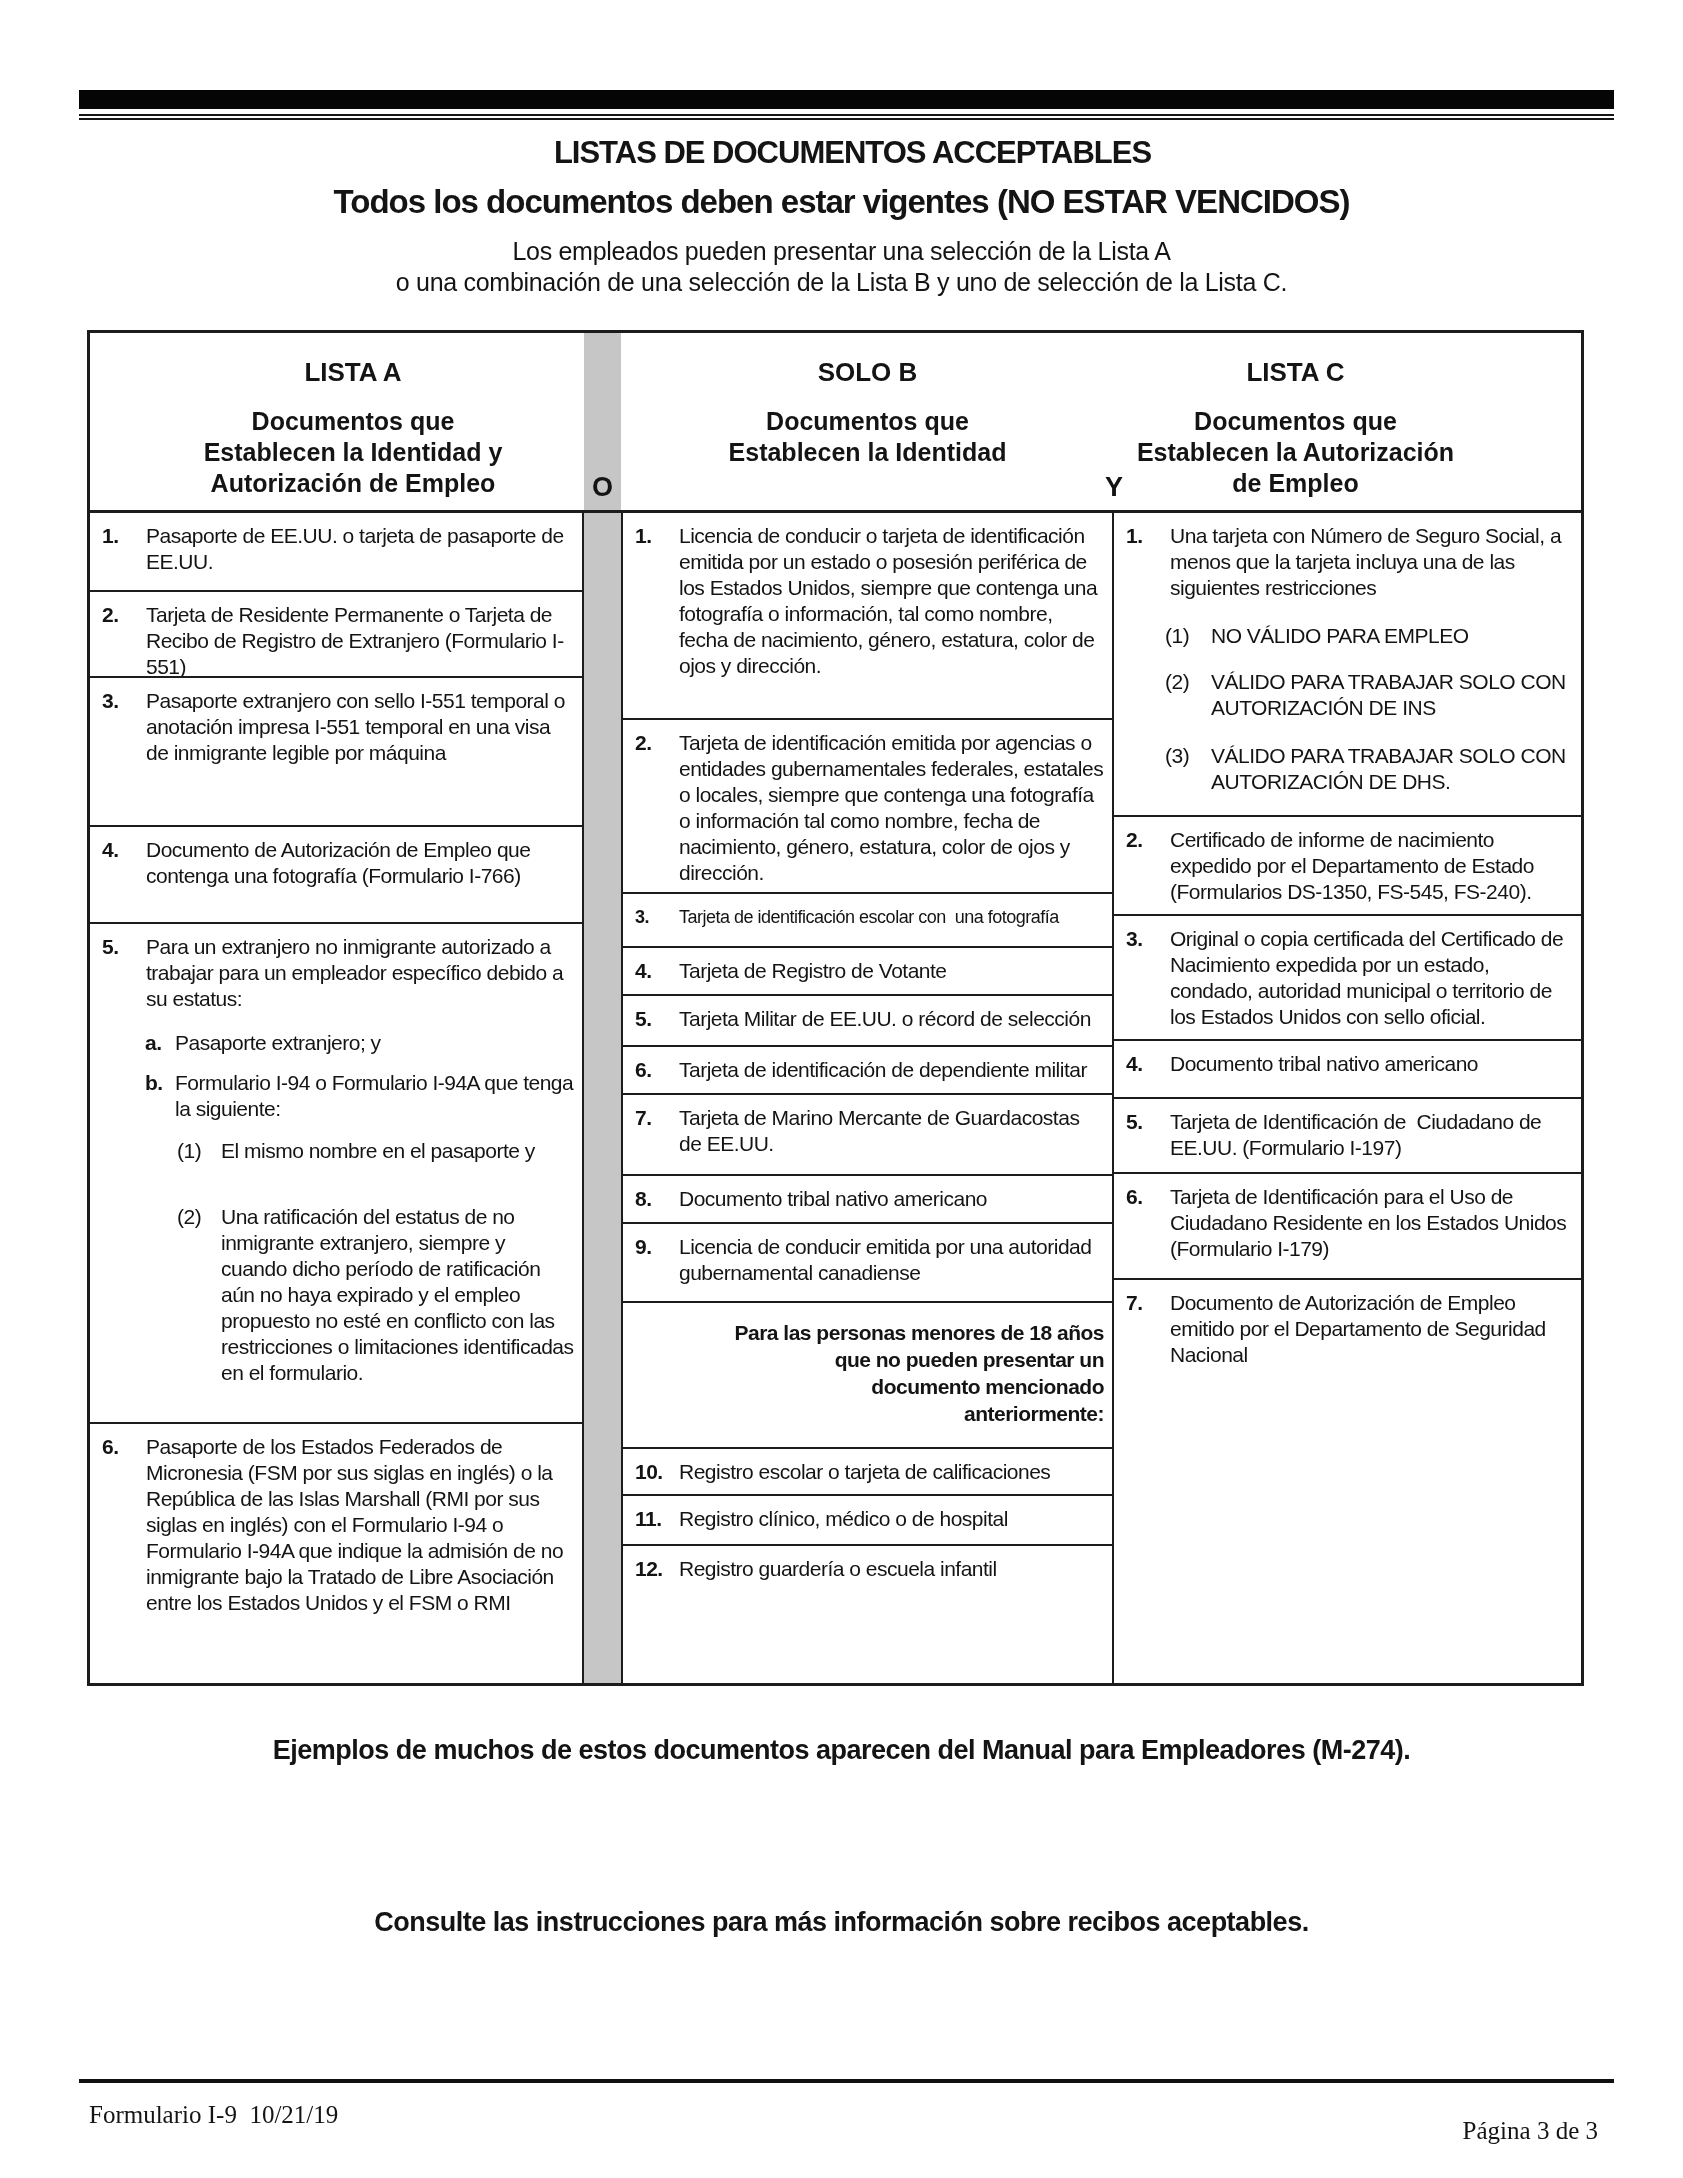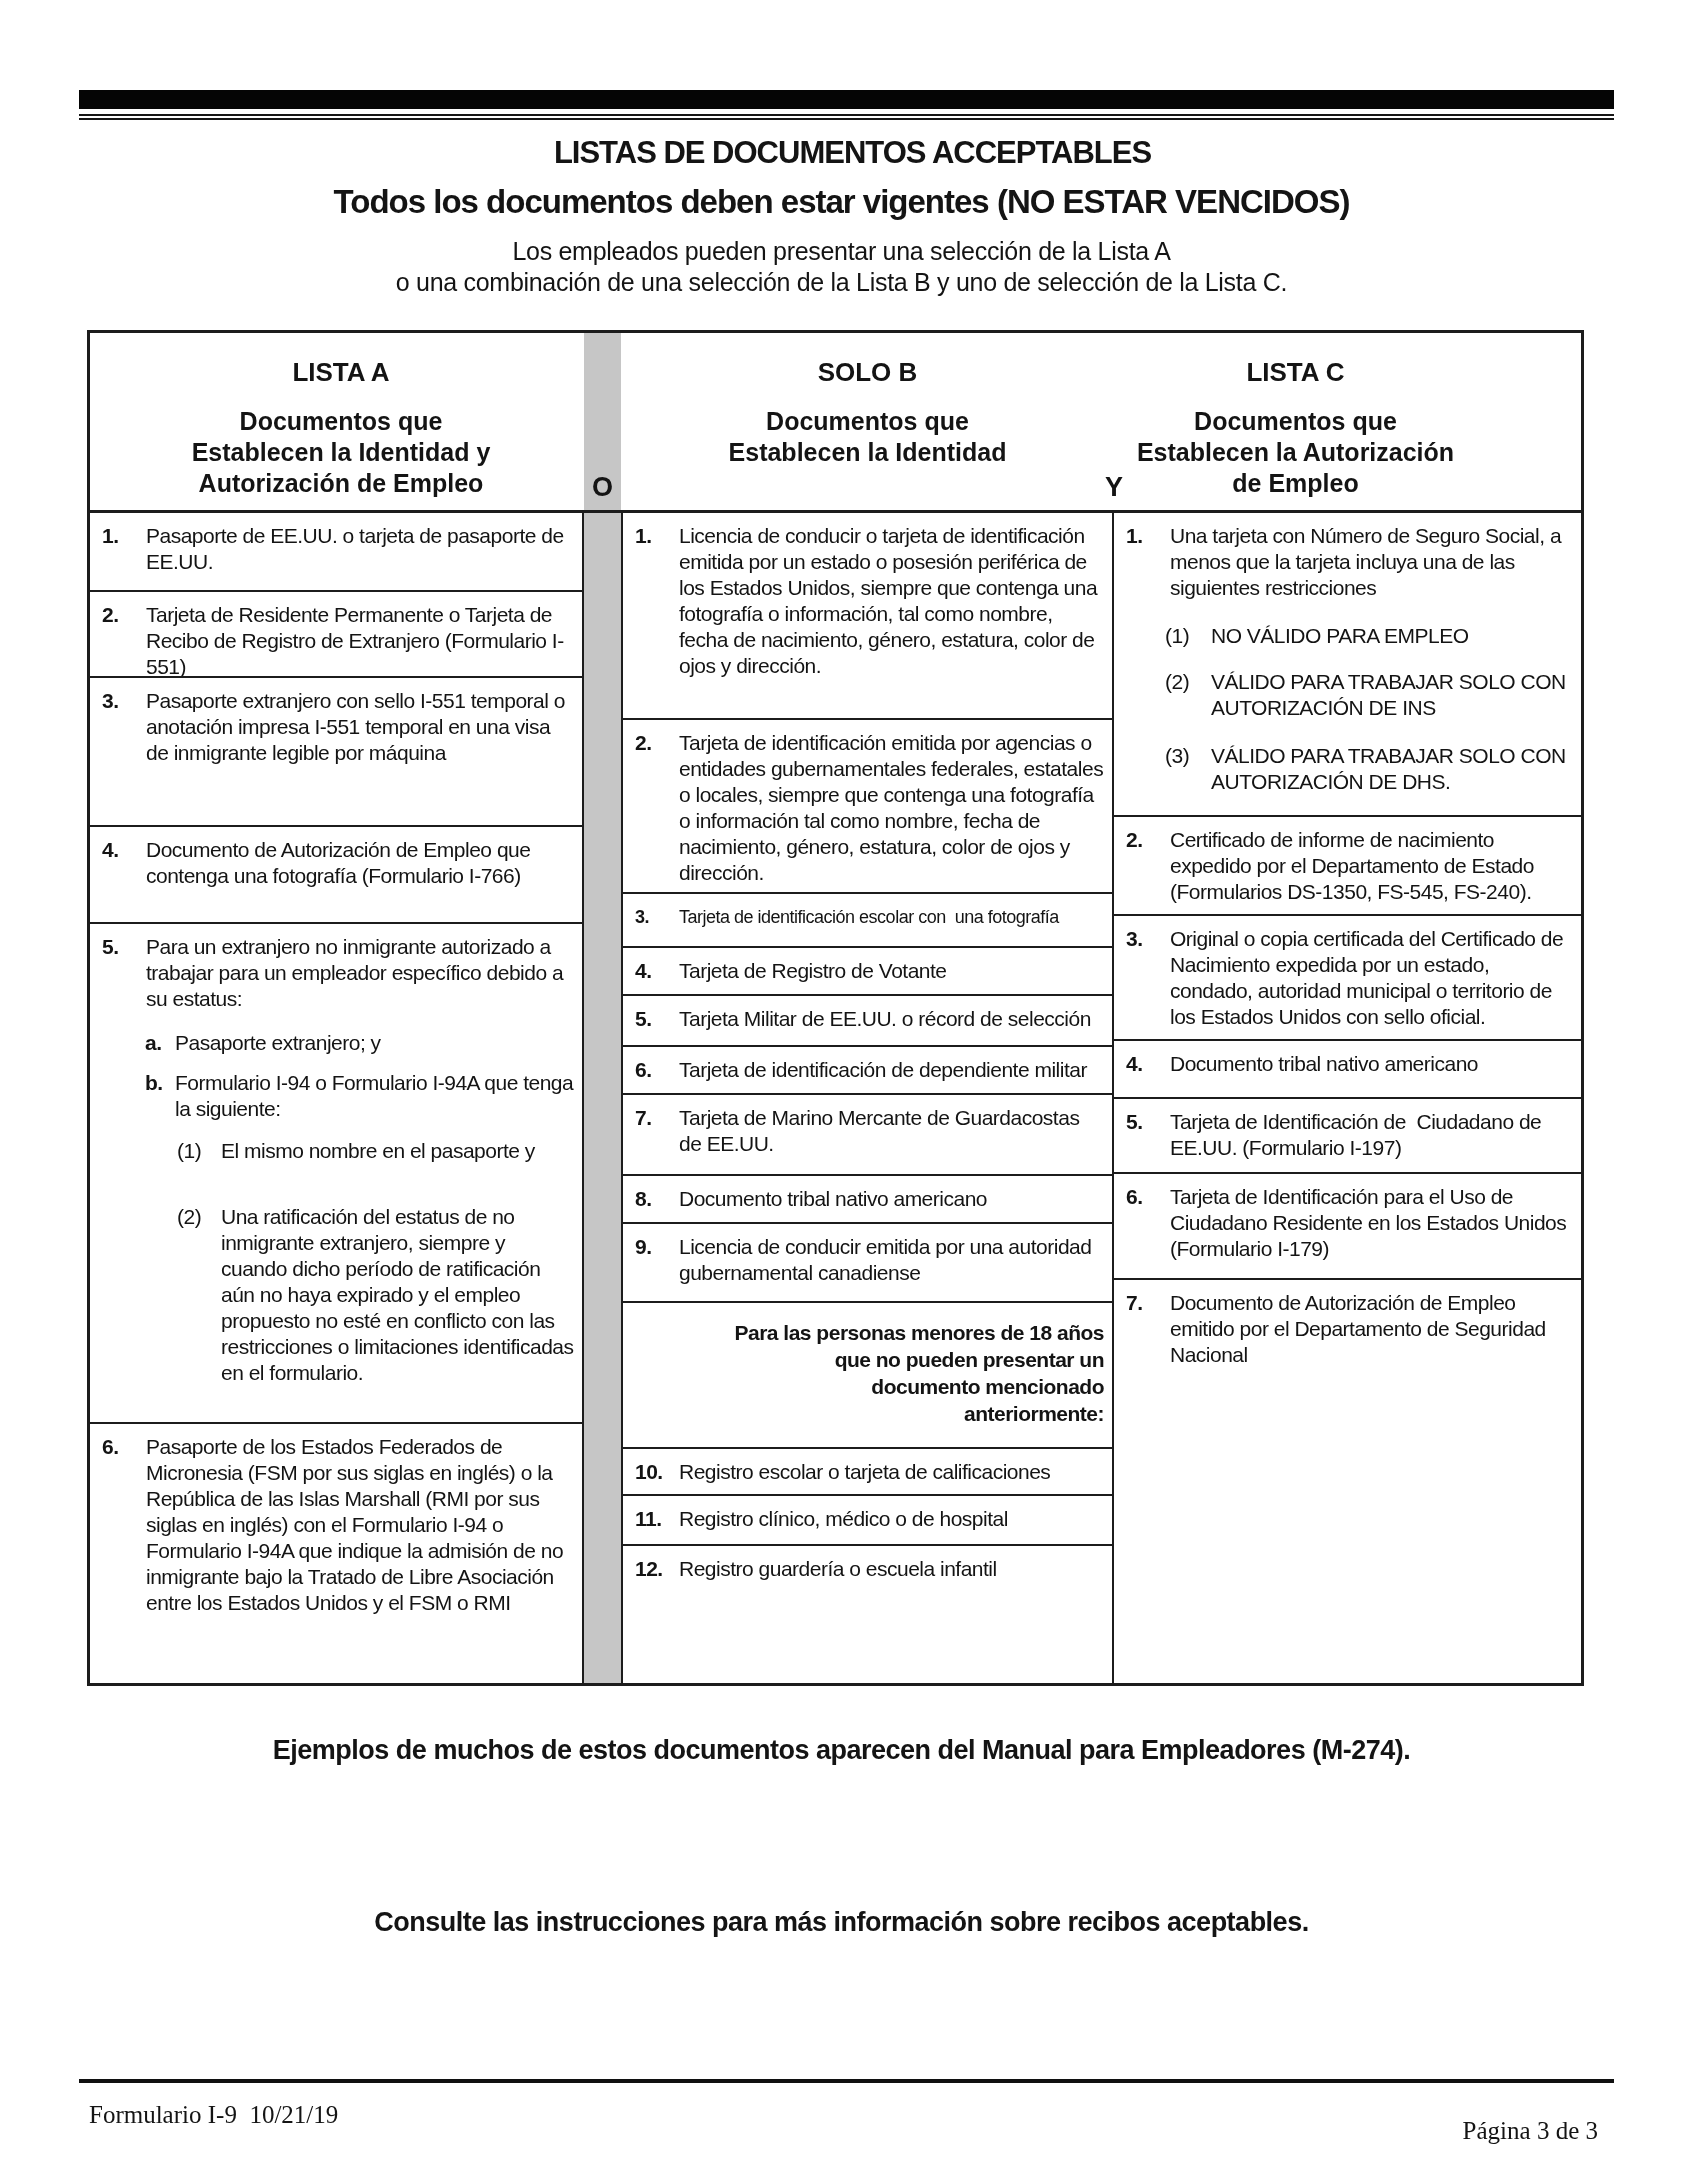--- a/index.html
+++ b/index.html
@@ -68,21 +68,21 @@
   <div class="top-line2"></div>
 
   <div class="doc-title">LISTAS DE DOCUMENTOS ACCEPTABLES</div>
   <div class="doc-subtitle">Todos los documentos deben estar vigentes (NO ESTAR VENCIDOS)</div>
   <div class="doc-intro">Los empleados pueden presentar una selección de la Lista A
 o una combinación de una selección de la Lista B y uno de selección de la Lista C.</div>
 
   <div id="doc-table">
     <div class="gray-bar" id="gray-bar" style="background: rgb(198, 198, 198);"></div>
 
-    <div class="col-header" style="left:4px;width:494px;">
+    <div class="col-header" style="left:16px;width:494px;">
       <div class="list-title">LISTA A</div>
       <div class="list-subtitle">Documentos que
 Establecen la Identidad y
 Autorización de Empleo</div>
     </div>
     <div class="col-header" style="left:533px;width:489px;">
       <div class="list-title">SOLO B</div>
       <div class="list-subtitle">Documentos que
 Establecen la Identidad</div>
     </div>

